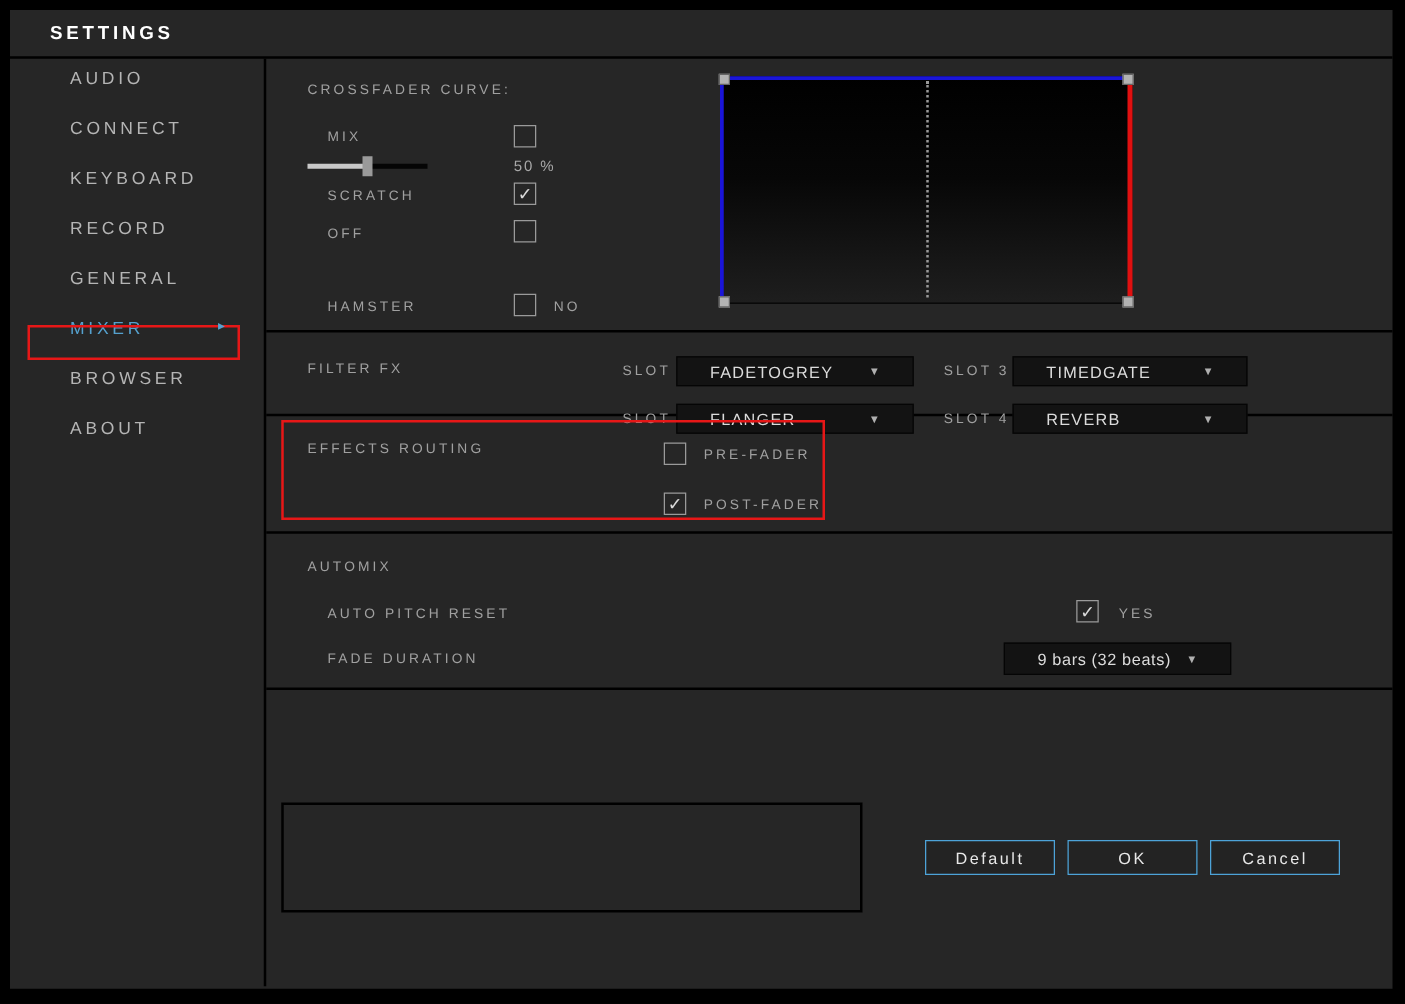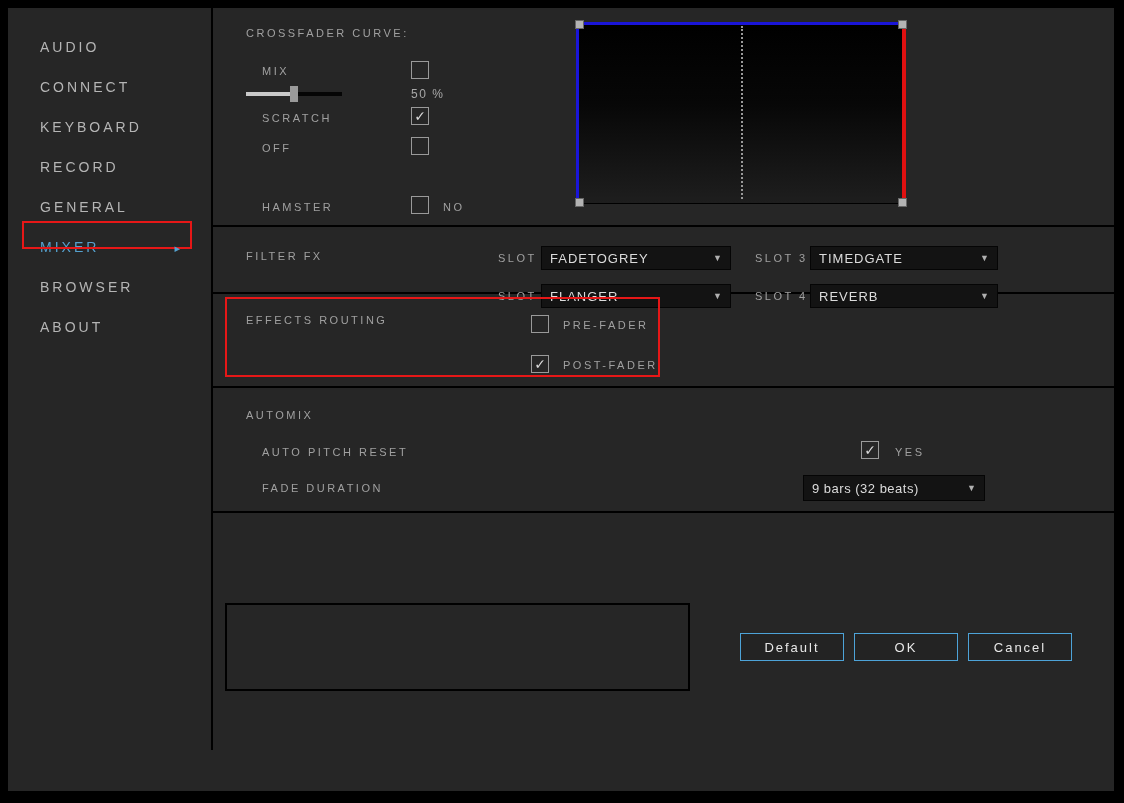--- a/index.html
+++ b/index.html
@@ -8,21 +8,21 @@
   .window { position:absolute; left:8px; top:8px; width:1106px; height:783px; background:#262626; }
 
   
   .titlebar { height:39px; border-bottom:2px solid #000; display:flex; align-items:center; padding-left:32px; }
   .titlebar .title { color:#fff; font-size:15px; font-weight:bold; letter-spacing:3px; }
 
   .bodyrow { display:flex; height:742px; }
 
   
   .sidebar { width:205px; border-right:2px solid #000; padding-top:7px; position:relative; }
-  .side-item { height:40px; display:flex; align-items:flex-end; padding-left:32px; color:#b5b5b5;
+  .side-item { height:40px; display:flex; align-items:flex-start; padding-left:48px; color:#b5b5b5;
     font-size:14px; letter-spacing:3px; cursor:pointer; position:relative; }
   .side-item.active { color:#55a1ce; }
   .side-item.active .redbox { position:absolute; left:14px; top:6px; width:170px; height:28px;
     border:2px solid #e61717; }
   .side-item .arrow { position:absolute; right:28px; color:#55a1ce; font-size:11px; }
 
   
   .content { flex:1; position:relative; }
   .section { position:relative; border-bottom:2px solid #000; }
   .sec-cross { height:219px; }
@@ -53,39 +53,42 @@
   .graph .line-right { position:absolute; right:0; top:0; width:4px; height:100%; background:#e01010; }
   .graph .center-dotted { position:absolute; left:50%; top:4px; bottom:4px; width:0; border-left:2px dotted #999; }
   .graph .handle { position:absolute; width:9px; height:9px; background:#b3b3b3; border:1px solid #666; }
   .graph .h-tl { left:-1px; top:-2px; }
   .graph .h-tr { right:-1px; top:-2px; }
   .graph .h-bl { left:-1px; bottom:-4px; }
   .graph .h-br { right:-1px; bottom:-4px; }
 
   
   .dd { position:absolute; height:24px; background:#131313; border:1px solid #050505;
-    display:flex; align-items:center; padding:0 8px; cursor:pointer; }
+    display:flex; align-items:center; padding:0 26px; cursor:pointer; }
   .dd .dd-val { color:#dcdcdc; font-size:13px; letter-spacing:1px; flex:1; white-space:nowrap; }
   .dd .dd-tri { color:#b0b0b0; font-size:9px; margin-left:6px; }
 
   
   .route-redbox { position:absolute; left:12px; top:3px; width:435px; height:80px; border:2px solid #e61717; }
 
   
   .notebox { position:absolute; left:12px; top:90px; width:465px; height:88px; border:2px solid #000; background:#262626; }
   .btn { position:absolute; top:120px; width:104px; height:28px; background:#232323;
     border:1px solid #4da3d8; color:#e8e8e8; font-size:13px; letter-spacing:2px;
     display:flex; align-items:center; justify-content:center; cursor:pointer;
     font-family:"Liberation Sans","DejaVu Sans",sans-serif; }
 </style>
 </head>
 <body>
 
 <div class="window">
 
+  <div class="titlebar">
+    <span class="title">SETTINGS</span>
+  </div>
 
   <div class="bodyrow">
 
     <div class="sidebar">
       <div class="side-item">
           <span>AUDIO</span>
         </div>
       <div class="side-item">
           <span>CONNECT</span>
         </div>

